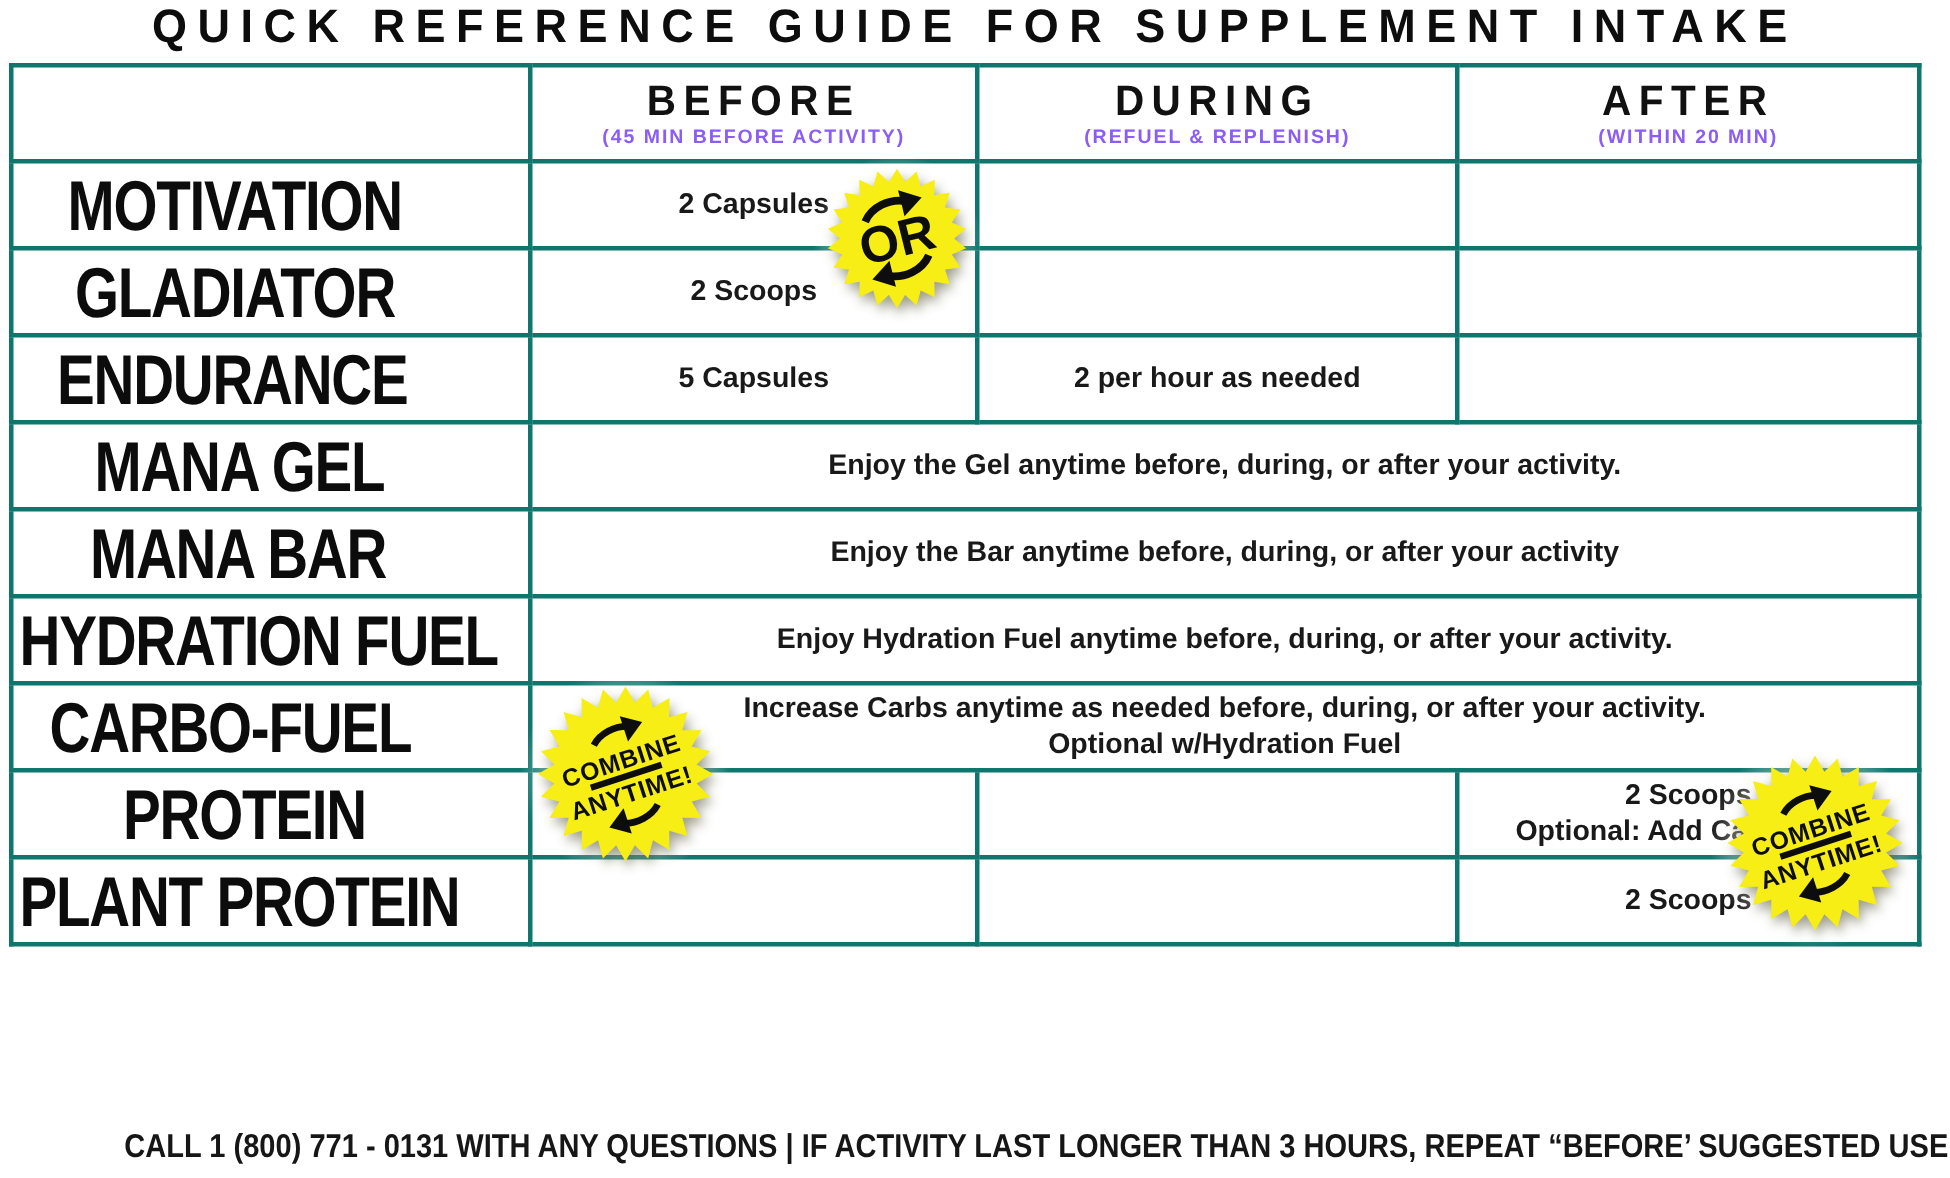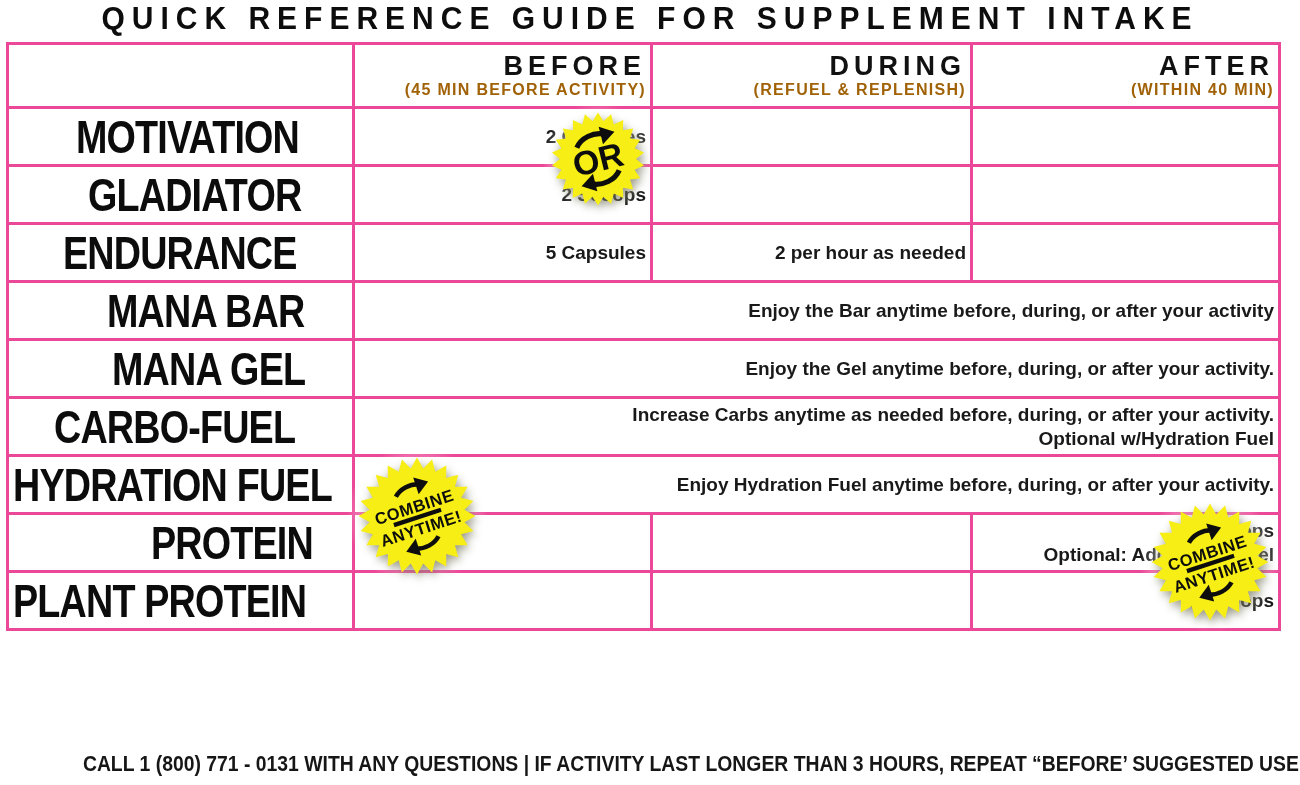--- a/index.html
+++ b/index.html
@@ -12,32 +12,32 @@
     font-size:30px; font-weight:bold; letter-spacing:7px; color:#0d0d0d;
     transform:scaleY(1.04); transform-origin:top center; white-space:nowrap;
   }
 
   
   table.guide {
     position:absolute; left:6px; top:42px; width:1272px;
     border-collapse:collapse; table-layout:fixed;
   }
   table.guide td {
-    border:3px solid #ec4899; vertical-align:middle; text-align:right;
+    border:3px solid #0f766e; vertical-align:middle; text-align:center;
     padding:0 4px; background:#ffffff;
   }
   tr.hdr { height:64px; }
   tr.r   { height:58px; }
 
   .colhead-main {
     font-size:27px; font-weight:bold; letter-spacing:5px; color:#111;
     line-height:1.05; transform:scaleY(1.05);
   }
   .colhead-sub {
-    font-size:16px; font-weight:bold; letter-spacing:1.3px; color:#a16207;
+    font-size:13px; font-weight:bold; letter-spacing:1.3px; color:#8b5cf6;
     margin-top:1px;
   }
 
   td.label-cell { text-align:left; padding-left:26px; overflow:hidden;text-decoration:underline; }
   .row-label {
     display:inline-block; font-size:46px; font-weight:bold; letter-spacing:-1px;
     white-space:nowrap; transform:scale(0.82,1.02); transform-origin:left center;
     color:#0c0c0c;
   }
 
@@ -92,21 +92,21 @@
       <td>
         <div class="colhead-main">BEFORE</div>
         <div class="colhead-sub">(45 MIN BEFORE ACTIVITY)</div>
       </td>
       <td>
         <div class="colhead-main">DURING</div>
         <div class="colhead-sub">(REFUEL &amp; REPLENISH)</div>
       </td>
       <td>
         <div class="colhead-main">AFTER</div>
-        <div class="colhead-sub">(WITHIN 40 MIN)</div>
+        <div class="colhead-sub">(WITHIN 20 MIN)</div>
       </td>
     </tr>
 
     <tr class="r">
       <td class="label-cell"><span class="row-label">MOTIVATION</span></td>
       <td class="hl">
           <div class="cell-text">2 Capsules</div>
         </td>
       <td></td>
       <td></td>
@@ -127,45 +127,45 @@
           <div class="cell-text">5 Capsules</div>
         </td>
       <td class="hl">
           <div class="cell-text">2 per hour as needed</div>
         </td>
       <td></td>
     </tr>
 
 
     <tr class="r">
+      <td class="label-cell"><span class="row-label">MANA GEL</span></td>
+      <td class="hl" colspan="3">
+          <div class="cell-text">Enjoy the Gel anytime before, during, or after your activity.</div>
+        </td>
+    </tr>
+
+    <tr class="r">
       <td class="label-cell"><span class="row-label">MANA BAR</span></td>
       <td class="hl" colspan="3">
           <div class="cell-text">Enjoy the Bar anytime before, during, or after your activity</div>
         </td>
     </tr>
 
     <tr class="r">
-      <td class="label-cell"><span class="row-label">MANA GEL</span></td>
-      <td class="hl" colspan="3">
-          <div class="cell-text">Enjoy the Gel anytime before, during, or after your activity.</div>
+      <td class="label-cell"><span class="row-label">HYDRATION FUEL</span></td>
+      <td class="hl" colspan="3">
+          <div class="cell-text">Enjoy Hydration Fuel anytime before, during, or after your activity.</div>
         </td>
     </tr>
 
     <tr class="r">
       <td class="label-cell"><span class="row-label">CARBO-FUEL</span></td>
       <td class="hl" colspan="3">
           <div class="cell-text">Increase Carbs anytime as needed before, during, or after your activity.
 Optional w/Hydration Fuel</div>
-        </td>
-    </tr>
-
-    <tr class="r">
-      <td class="label-cell"><span class="row-label">HYDRATION FUEL</span></td>
-      <td class="hl" colspan="3">
-          <div class="cell-text">Enjoy Hydration Fuel anytime before, during, or after your activity.</div>
         </td>
     </tr>
 
     <tr class="r">
       <td class="label-cell"><span class="row-label">PROTEIN</span></td>
       <td></td>
       <td></td>
       <td class="hl">
           <div class="cell-text">2 Scoops
 Optional: Add Carbo-Fuel</div>

